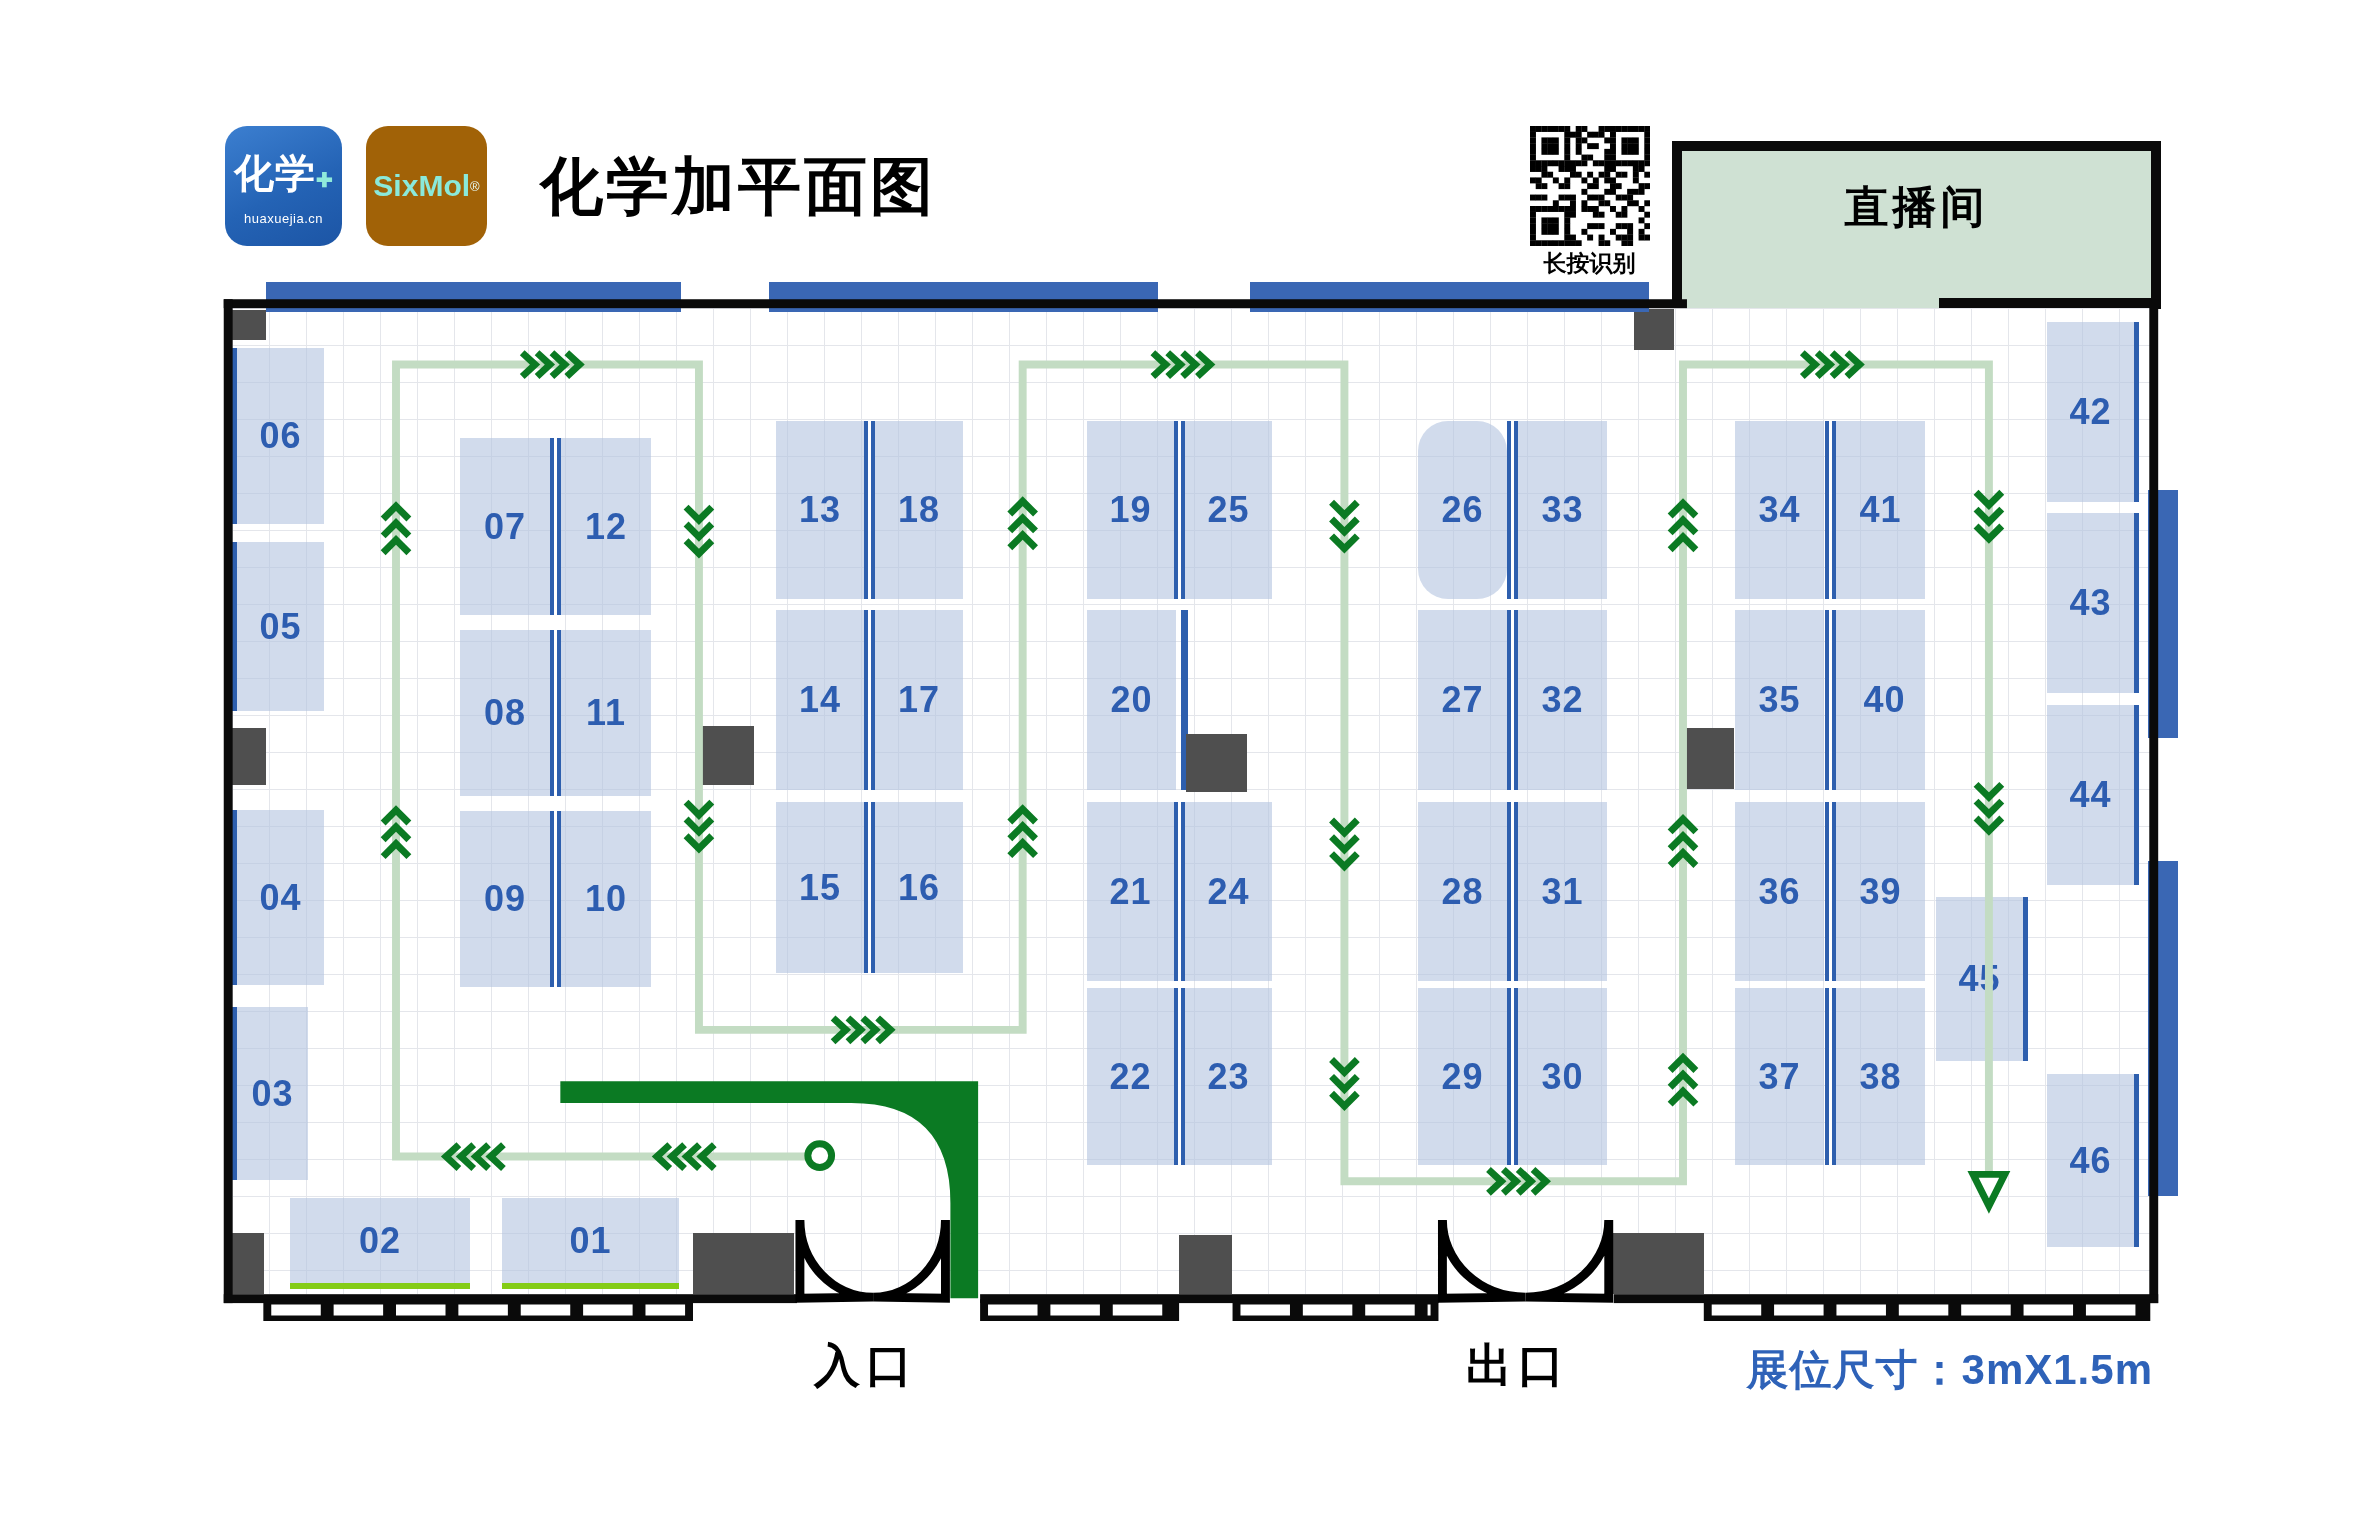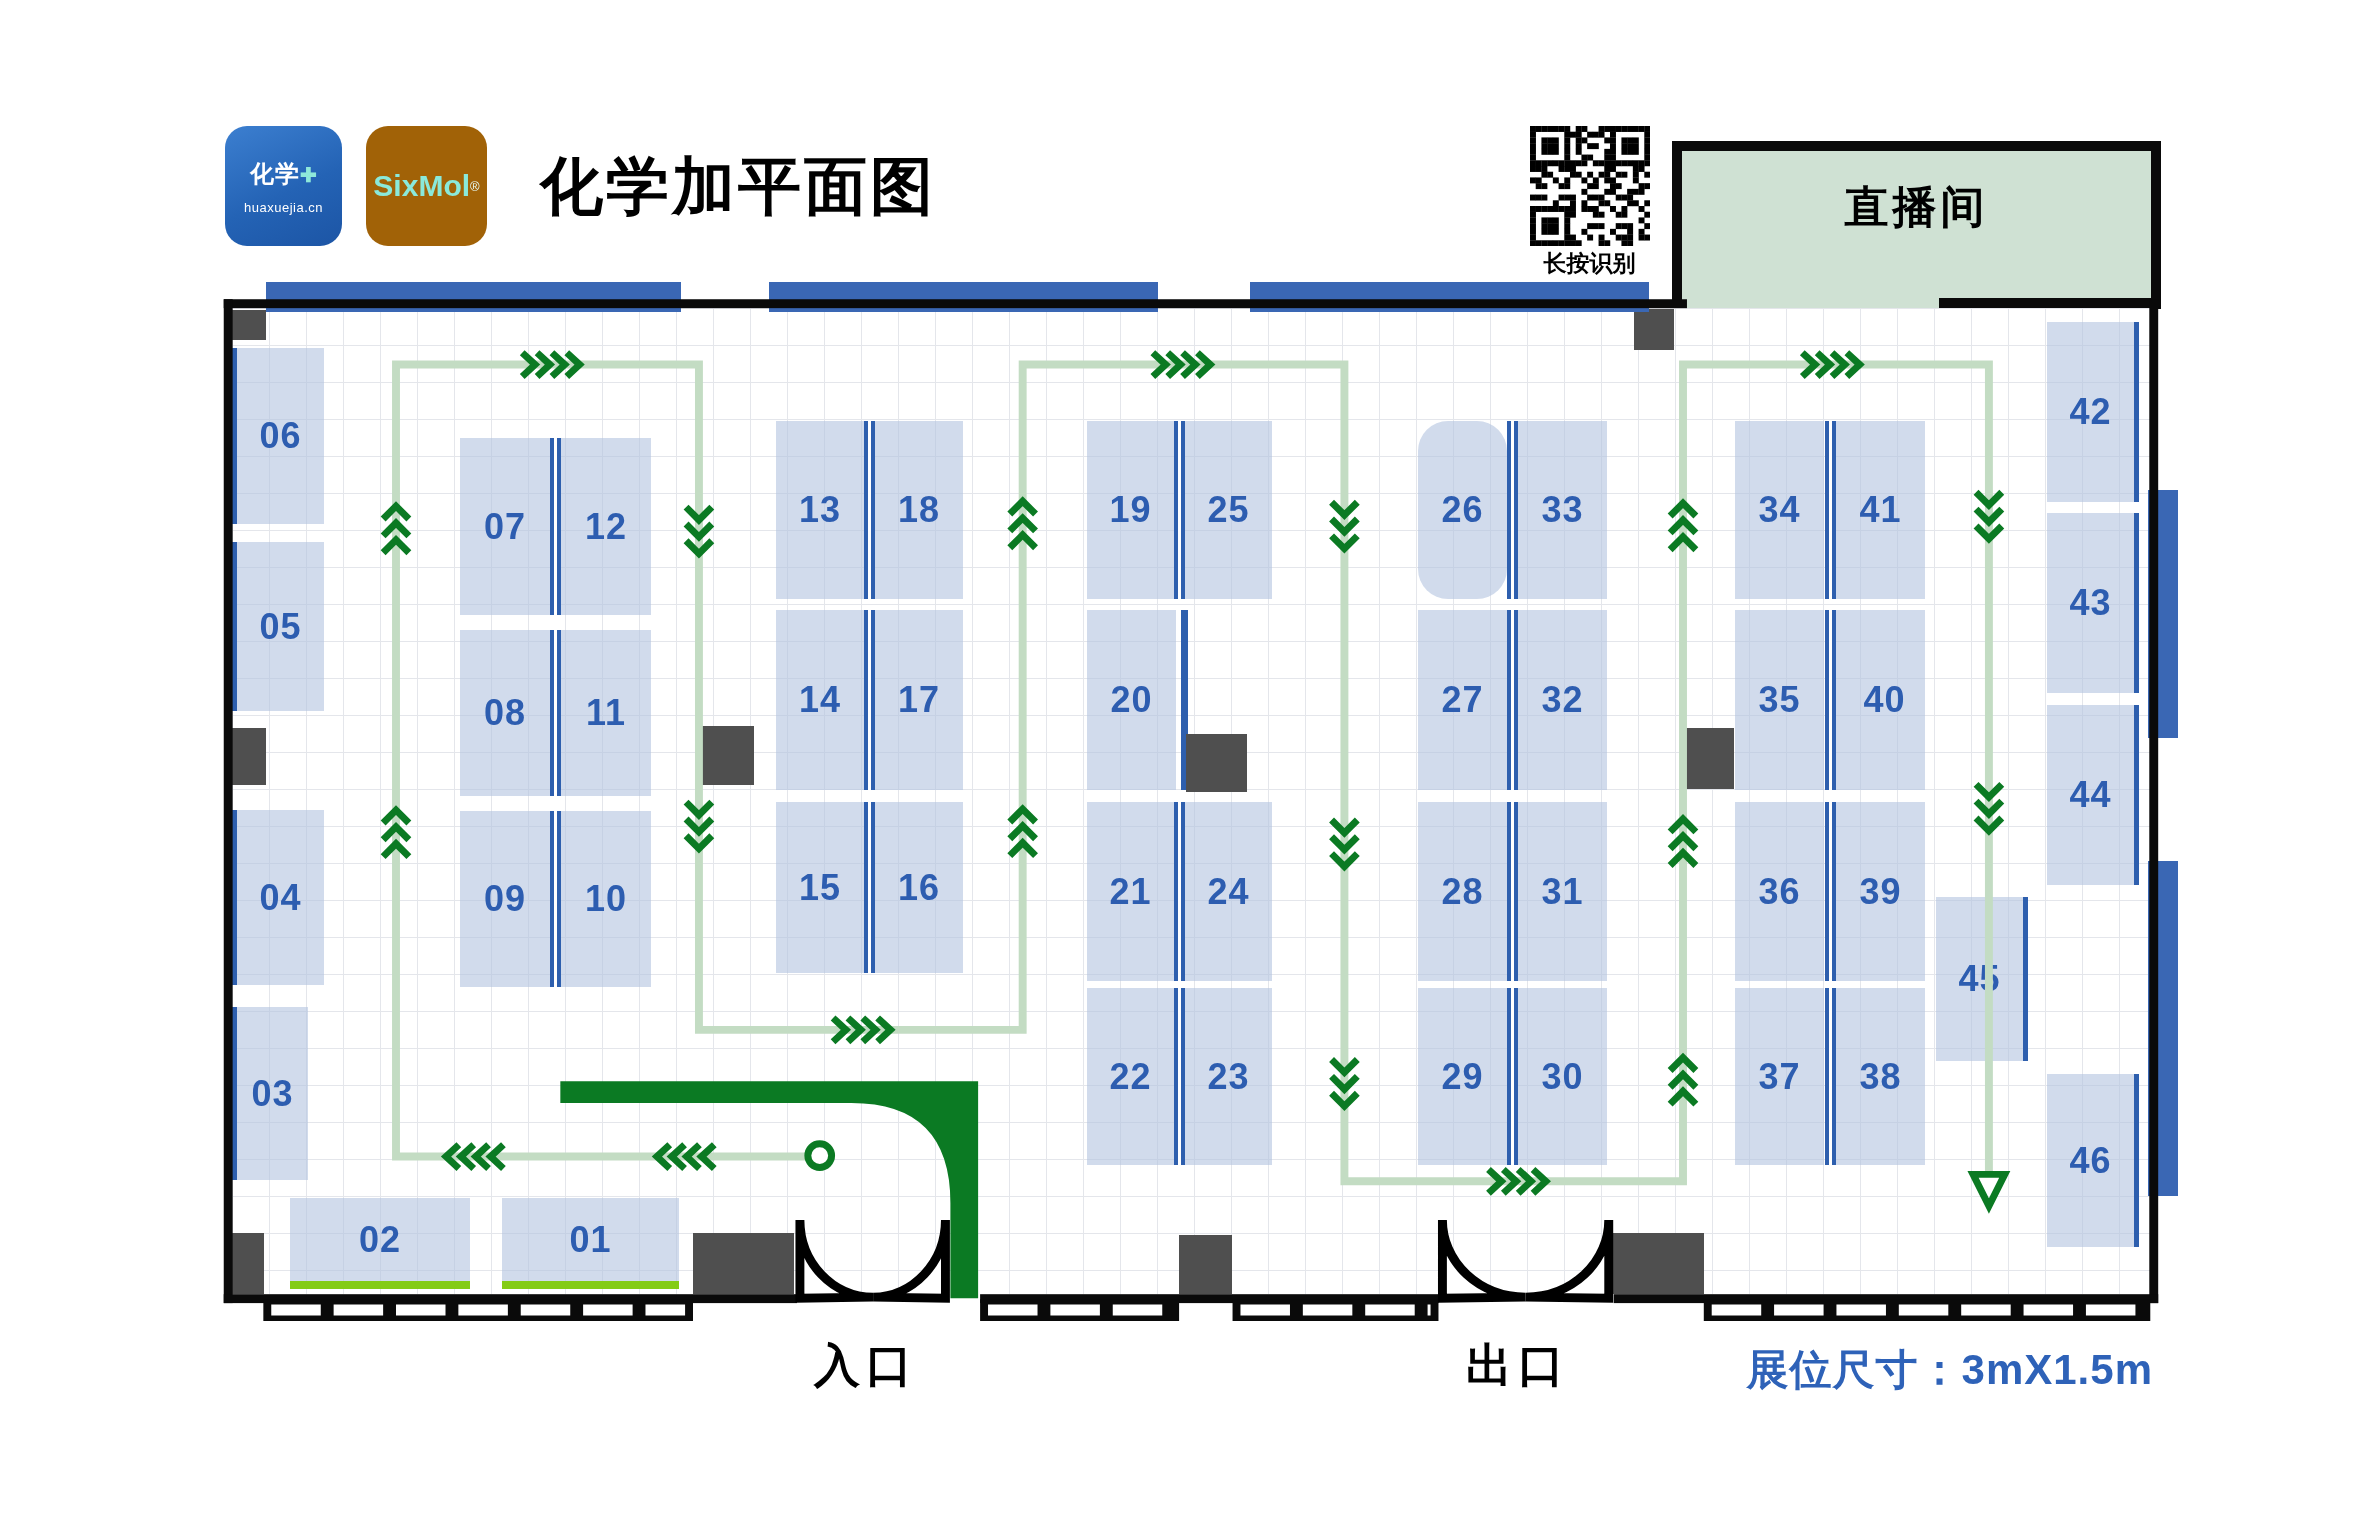--- a/index.html
+++ b/index.html
@@ -4,21 +4,21 @@
 <style>
   html,body{margin:0;padding:0;}
   body{width:2376px;height:1537px;background:#fff;font-family:"Liberation Sans",sans-serif;}
   .page{position:relative;width:2376px;height:1537px;background:#fff;overflow:hidden;}
   .abs{position:absolute;}
 
   
   .logo1{left:225px;top:126px;width:117px;height:120px;border-radius:22px;
     background:linear-gradient(155deg,#3c7fd0 0%,#2463b5 55%,#1c55a5 100%);
     color:#fff;display:flex;flex-direction:column;align-items:center;justify-content:center;}
-  .logo1 .big{font-size:24px;font-weight:bold;letter-spacing:1px;}
+  .logo1 .big{font-size:40px;font-weight:bold;letter-spacing:1px;}
   .logo1 .cross{color:#8fe9da;font-size:20px;font-weight:bold;}
   .logo1 .small{font-size:13px;margin-top:10px;letter-spacing:0.5px;}
   .logo2{left:366px;top:126px;width:121px;height:120px;border-radius:22px;background:#a16207;
     color:#8ae9da;display:flex;align-items:center;justify-content:center;}
   .logo2 .brand{font-size:30px;font-weight:bold;}
   .logo2 sup{color:#e8fffb;font-size:13px;}
   .title{left:540px;top:147px;height:79px;display:flex;align-items:center;
     font-size:63px;font-weight:800;letter-spacing:3px;color:#000;white-space:nowrap;}
   .title .blue{color:#2e62b8;}
   .qr-wrap{left:1530px;top:126px;width:120px;height:120px;background:#fff;}
@@ -36,21 +36,21 @@
   
   .hall{left:232px;top:308px;width:1919px;height:986px;background-color:#fff;
     background-image:linear-gradient(#e4e6eb 1px,transparent 1px),
                      linear-gradient(90deg,#e4e6eb 1px,transparent 1px);
     background-size:37px 37px;}
 
   
   .booth{position:absolute;background:rgba(178,195,224,0.6);display:flex;align-items:center;justify-content:center;box-sizing:border-box;}
   .booth.acc-left{border-left:5px solid #2e5fae;}
   .booth.acc-right{border-right:5px solid #2e5fae;}
-  .booth.acc-bottom{border-bottom:8px solid #84cc16;}
+  .booth.acc-bottom{border-bottom:6px solid #84cc16;}
   .booth .num{font-size:36px;font-weight:800;color:#2d5db0;letter-spacing:1px;}
   .divider{position:absolute;width:11px;background:#fff;border-left:4px solid #2e5fae;border-right:4px solid #2e5fae;box-sizing:border-box;}
   .divider.single{width:7px;background:#2e5fae;border:none;}
   .pillar{position:absolute;background:#4f4f4f;}
   .bluebar{position:absolute;background:#3a67b4;}
 
   svg.overlay{position:absolute;left:0;top:0;pointer-events:none;}
 
   
   .gate-label{font-size:46px;font-weight:800;color:#000;text-align:center;letter-spacing:6px;}

